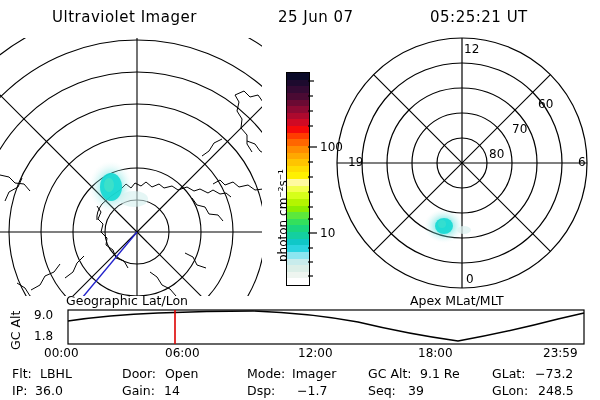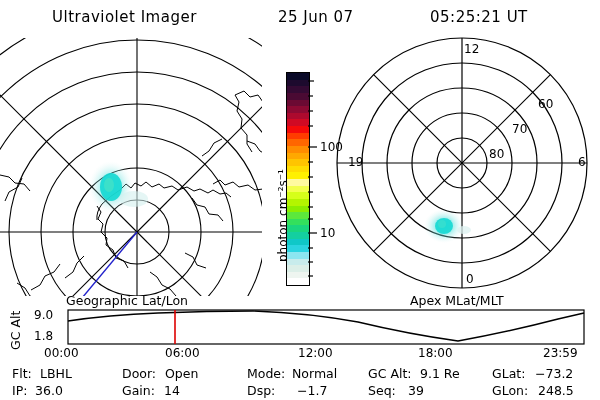--- a/index.html
+++ b/index.html
@@ -194,21 +194,21 @@
 <div class="abs tick" style="left:165px;top:346px;">06:00</div>
 <div class="abs tick" style="left:290px;top:346px;margin-left:8px;">12:00</div>
 <div class="abs tick" style="left:418px;top:346px;">18:00</div>
 <div class="abs tick" style="left:543px;top:346px;">23:59</div>
 
 <div class="abs stat" style="left:12px;top:366px;text-align:center;">Flt:</div>
 <div class="abs stat" style="left:40px;top:366px;">LBHL</div>
 <div class="abs stat" style="left:122px;top:366px;">Door:</div>
 <div class="abs stat" style="left:165px;top:366px;">Open</div>
 <div class="abs stat" style="left:247px;top:366px;">Mode:</div>
-<div class="abs stat" style="left:292px;top:366px;">Normal</div>
+<div class="abs stat" style="left:292px;top:366px;">Imager</div>
 <div class="abs stat" style="left:368px;top:366px;">GC Alt:</div>
 <div class="abs stat" style="left:420px;top:366px;">9.1 Re</div>
 <div class="abs stat" style="left:492px;top:366px;">GLat:</div>
 <div class="abs stat" style="left:535px;top:366px;">−73.2</div>
 
 <div class="abs stat" style="left:12px;top:383px;">IP:</div>
 <div class="abs stat" style="left:35px;top:383px;">36.0</div>
 <div class="abs stat" style="left:122px;top:383px;">Gain:</div>
 <div class="abs stat" style="left:164px;top:383px;">14</div>
 <div class="abs stat" style="left:247px;top:383px;">Dsp:</div>

